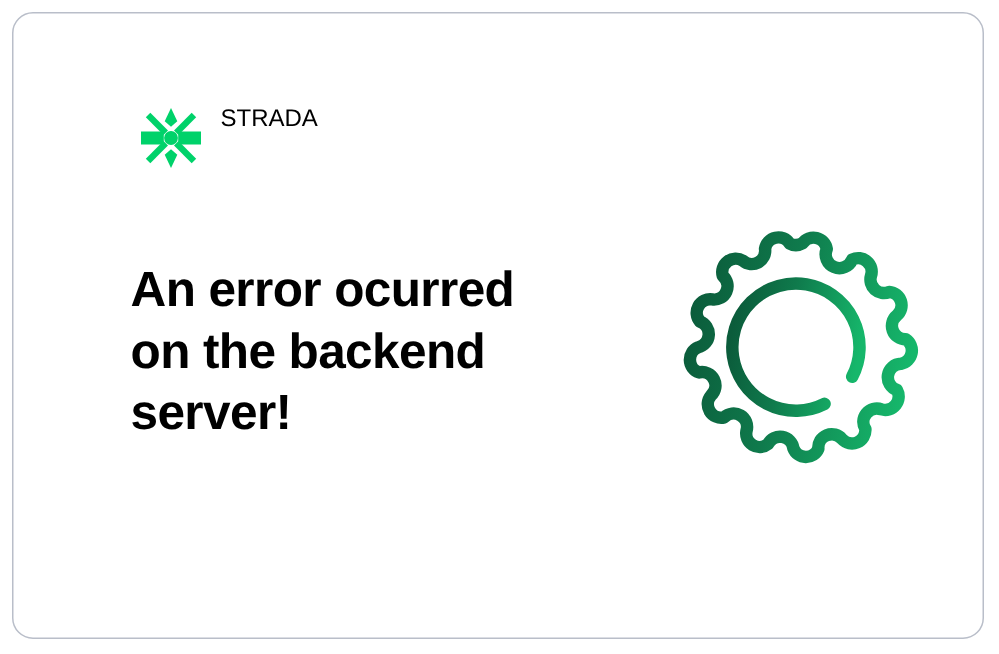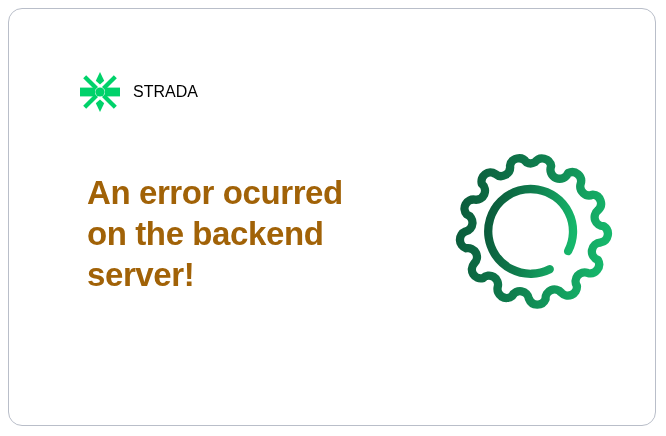--- a/index.html
+++ b/index.html
@@ -22,44 +22,43 @@
     height: 418px;
     box-sizing: border-box;
     background: #ffffff;
     border: 1px solid #b9bec9;
     border-radius: 14px;
   }
 
   
   #brand-logo {
     position: absolute;
-    left: 70px;
+    left: 84px;
     top: 62px;
     display: flex;
-    align-items: center;
     gap: 12px;
   }
   #brand-mark {
     width: 42px;
     height: 42px;
     display: block;
   }
 
   
   #error-message {
     position: absolute;
     left: 78px;
     top: 163px;
     width: 300px;
     font-family: "Liberation Sans", sans-serif;
     font-weight: bold;
     font-size: 33px;
     line-height: 41px;
     letter-spacing: -0.4px;
-    color: #a16207;
+    color: #000000;
   }
 
   
   #gear-illustration {
     position: absolute;
     left: 446px;
     top: 142px;
     width: 160px;
     height: 160px;
   }

